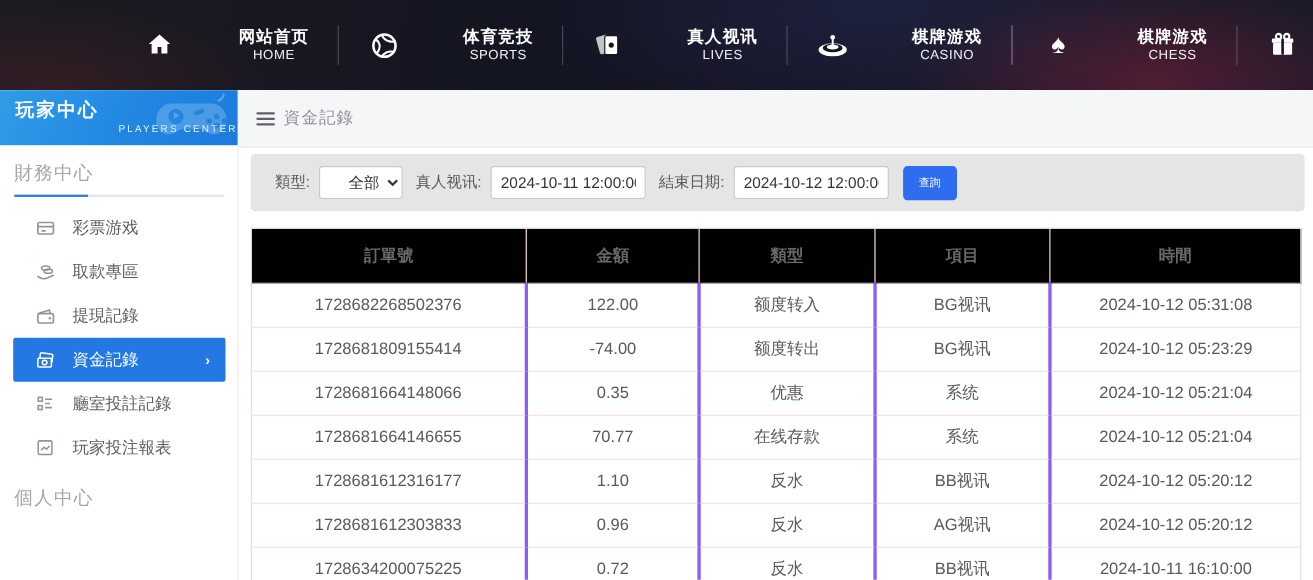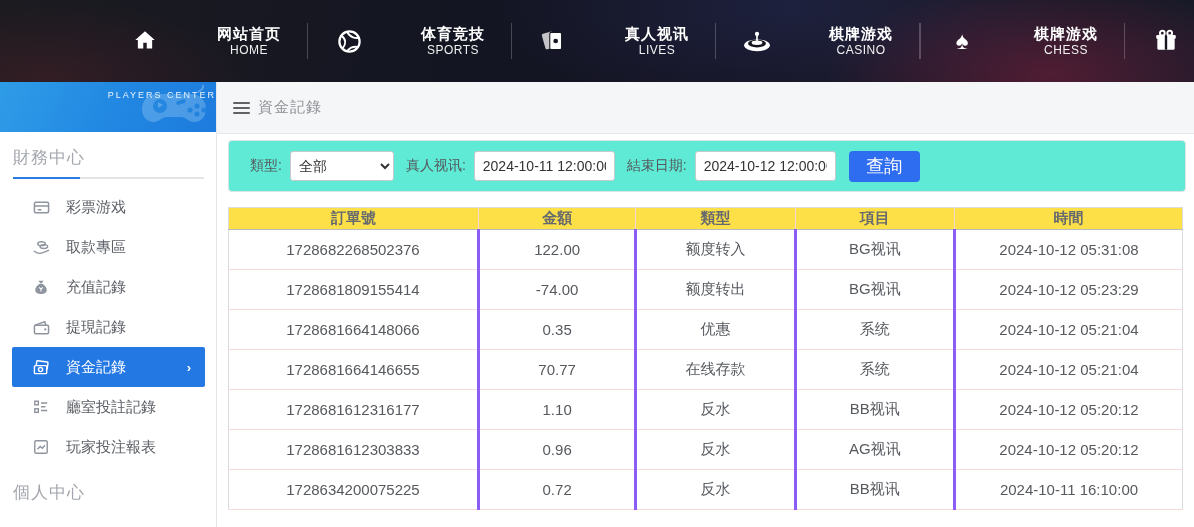--- a/index.html
+++ b/index.html
@@ -47,33 +47,33 @@
 
   
   .main{ flex:1; background:#fff; min-width:0; }
   .crumb-bar{ height:52px; background:#f5f6f8; border-bottom:1px solid #e6e8ea;
     display:flex; align-items:center; padding-left:16px; }
   .hamburger{ width:17px; display:flex; flex-direction:column; gap:3px; cursor:pointer; margin-right:8px; }
   .hamburger span{ display:block; height:2px; background:#606266; border-radius:1px; }
   .crumb-text{ color:#8f9296; font-size:15px; letter-spacing:1px; }
 
   .content{ padding:6px 8px 0 11px; }
-  .filter-box{ height:52px; background:#5eead4; border:1px solid #dfe3e6; border-radius:4px;
+  .filter-box{ height:52px; background:#e5e5e5; border:1px solid #dfe3e6; border-radius:4px;
     display:flex; align-items:center; padding-left:21px; }
   .f-label{ color:#55595e; font-size:14px; margin-right:8px; white-space:nowrap; }
-  .f-select{ width:104px; height:30px; font-size:14px; color:#333; border:1px solid #c7cacd; border-radius:3px;
-    background:#fff; padding:0 4px; margin-right:12px; font-family:"Liberation Sans","DejaVu Sans",sans-serif; }
+  .f-select{ width:76px; height:30px; font-size:14px; color:#333; border:1px solid #c7cacd; border-radius:3px;
+    background:#fff; padding:0 4px; margin-right:12px; font-family:"Liberation Sans","DejaVu Sans",sans-serif;text-align:right; }
   .f-input{ width:141px; height:30px; font-size:14px; color:#333; border:1px solid #c7cacd; border-radius:3px;
     background:#fff; padding:0 8px; margin-right:12px; font-family:"Liberation Sans","DejaVu Sans",sans-serif; }
-  .f-btn{ width:71px; height:31px; background:#2e6cf0; color:#fff; font-size:18px; border:none; border-radius:4px;
+  .f-btn{ width:49px; height:31px; background:#2e6cf0; color:#fff; font-size:10px; border:none; border-radius:4px;
     cursor:pointer; margin-left:1px; font-family:Liberation Mono, monospace; }
 
   .data-table{ width:calc(100% - 3px); margin-top:15px; border-collapse:collapse;
     border:1px solid #dadde0; table-layout:fixed; }
-  .data-table th{ height:22px; background:#fde047; color:#66696e; font-size:15px; font-weight:bold;
+  .data-table th{ height:50px; background:#000000; color:#66696e; font-size:15px; font-weight:bold;
     border-bottom:1px solid #b7babe; border-right:1px solid #f1d6d2; }
   .data-table th:last-child{ border-right:none; }
   .data-table td{ height:40px; color:#56595e; font-size:15px; text-align:center;
     border-bottom:1px solid #f5dcd8; border-right:3px solid #8b5cf6; background:#fff; }
   .data-table td:last-child{ border-right:none; }
   .col-order{ width:26.2%; } .col-amount{ width:16.5%; } .col-type{ width:16.7%; }
   .col-item{ width:16.7%; } .col-time{ width:23.9%; }
 </style>
 </head>
 <body>
@@ -182,20 +182,21 @@
           <circle cx="22" cy="22" r="7" fill="#2f8fe0"></circle>
             <path d="M20 18l5 3-5 3z" fill="#bfe2fb"></path>
           <rect x="38" y="16" width="10" height="4" rx="2" fill="#2f8fe0" transform="rotate(-18 43 18)"></rect>
           <circle cx="52" cy="26" r="2.6" fill="#2f8fe0"></circle>
             <circle cx="59" cy="22" r="2.6" fill="#2f8fe0"></circle>
           <circle cx="59" cy="30" r="2.6" fill="#2f8fe0"></circle>
             <circle cx="66" cy="26" r="2.6" fill="#2f8fe0"></circle>
           <path d="M60 8c4-2 6-4 5-7" stroke="#bfe2fb" stroke-width="2" fill="none"></path>
         </svg>
       </div>
+      <div class="sb-title">玩家中心</div>
       <div class="sb-sub">PLAYERS CENTER</div>
     </div>
 
     <div class="section-title">財務中心</div>
     <div class="section-line"></div>
 
     <ul class="menu">
       <li class="menu-item">
         <span class="mi-icon">
           <svg width="17" height="17" viewBox="0 0 18 18" fill="none" stroke="currentColor" stroke-width="1.6">
@@ -207,30 +208,20 @@
       </li>
       <li class="menu-item">
         <span class="mi-icon">
           <svg width="18" height="18" viewBox="0 0 18 18" fill="none" stroke="currentColor" stroke-width="1.5">
             <ellipse cx="9" cy="5.5" rx="4" ry="2"></ellipse>
               <ellipse cx="11.5" cy="8.5" rx="4" ry="2"></ellipse>
             <path d="M1.5 13.5c3 2.5 6 2.8 9 1.5l6-2.5" stroke-linecap="round"></path>
           </svg>
         </span>
         <span>取款專區</span>
-      </li>
-      <li class="menu-item">
-        <span class="mi-icon">
-          <svg width="16" height="16" viewBox="0 0 18 18">
-            <path d="M6 2h6l-2.4 3h-1.2z" fill="currentColor"></path>
-            <path d="M7 5.5C4 7.5 2.5 10 2.5 12.5 2.5 15.5 5 17 9 17s6.5-1.5 6.5-4.5C15.5 10 14 7.5 11 5.5z" fill="currentColor"></path>
-            <path d="M7 9.5l2 2 2-2M9 11.5V14" stroke="#fff" stroke-width="1.2" fill="none"></path>
-          </svg>
-        </span>
-        <span>充值記錄</span>
       </li>
       <li class="menu-item">
         <span class="mi-icon">
           <svg width="17" height="17" viewBox="0 0 18 18" fill="none" stroke="currentColor" stroke-width="1.6">
             <path d="M2 6.5 12.5 3l1 3.5"></path>
               <rect x="1.5" y="6.5" width="15" height="9" rx="1.5"></rect>
               <circle cx="13" cy="11" r="1.2" fill="currentColor" stroke="none"></circle>
           </svg>
         </span>
         <span>提現記錄</span>

